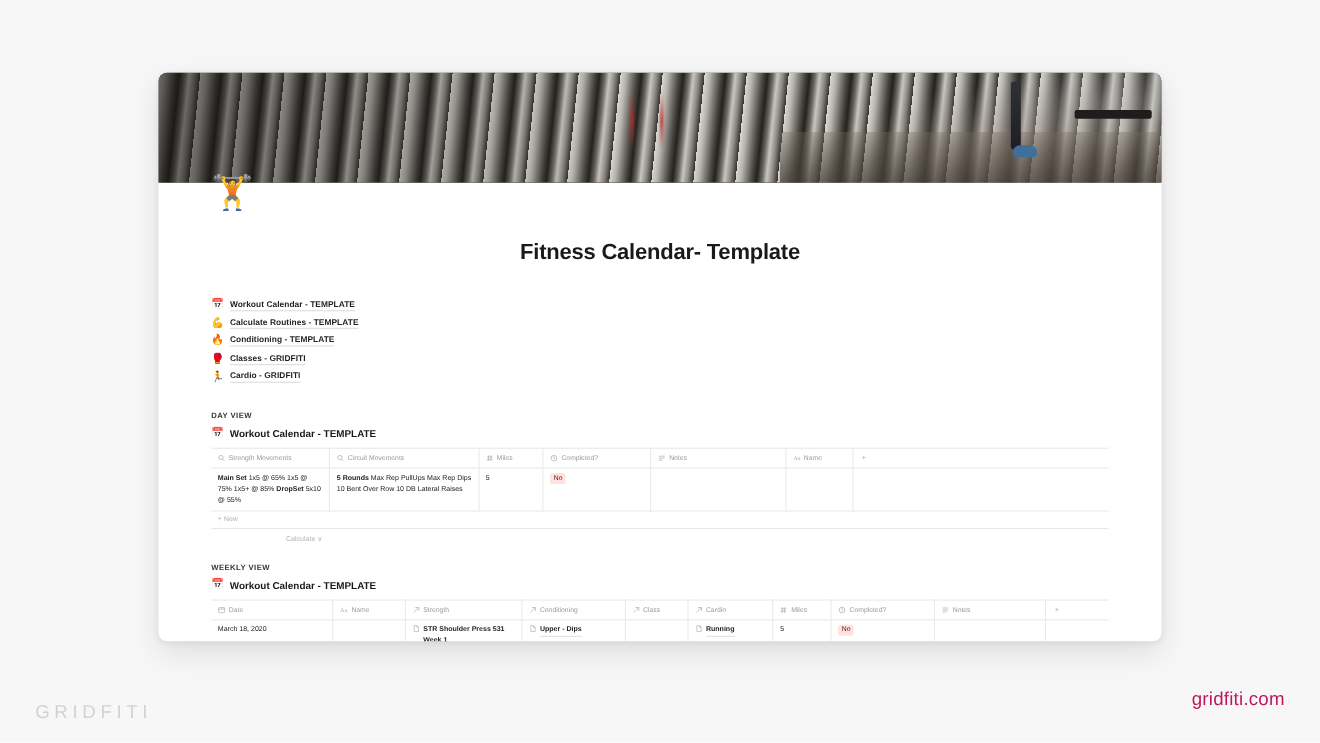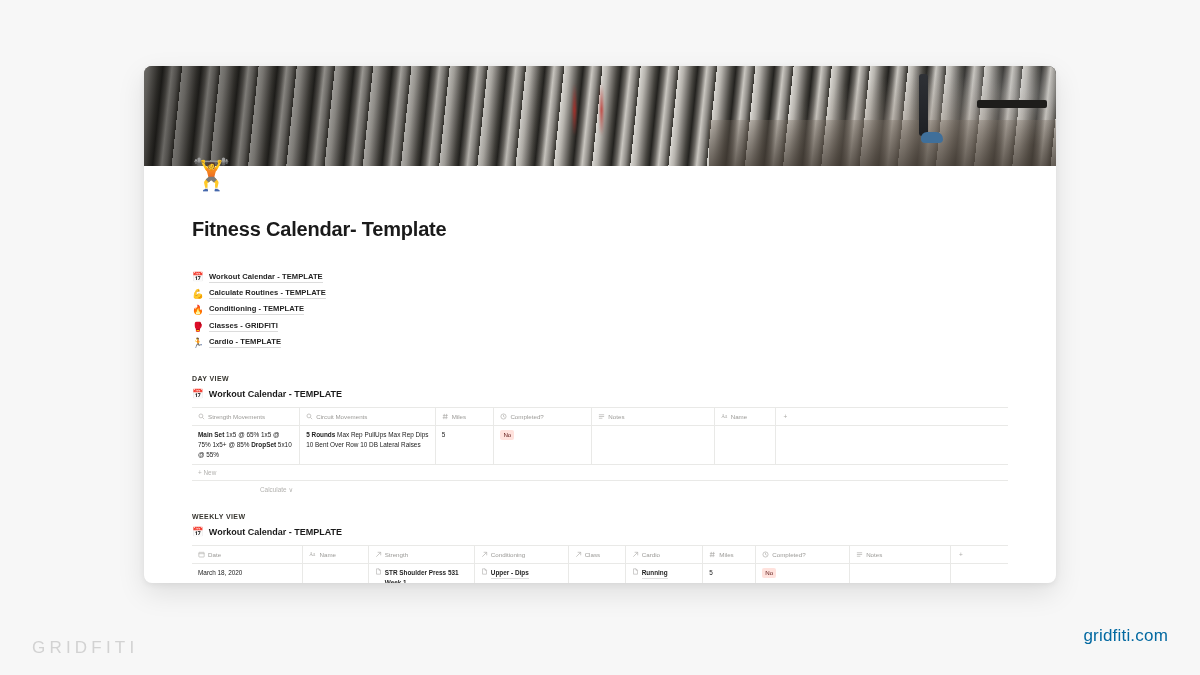--- a/index.html
+++ b/index.html
@@ -109,20 +109,21 @@
   .page-body {
     padding: 52px 48px 0 48px;
   }
 
   .page-title {
     font-size: 20px;
     font-weight: bold;
     color: #1a1a1a;
     letter-spacing: -0.2px;
     margin-bottom: 28px;
+    text-align: center;
   }
 
   
   .link-list { margin-bottom: 24px; }
   .link-row {
     display: flex;
     align-items: center;
     gap: 6px;
     height: 16.4px;
     cursor: pointer;
@@ -262,21 +263,21 @@
     font-size: 17px;
     letter-spacing: 4.2px;
     color: #d2d2d2;
     font-weight: normal;
   }
   .brand-right {
     position: absolute;
     right: 32px;
     top: 626px;
     font-size: 17px;
-    color: #0369a1;
+    color: #be185d;
     letter-spacing: 0.2px;
   }
 </style>
 </head>
 <body>
 
 <div class="notion-card">
 
   <div class="cover">
     <div class="cover-photo"></div>
@@ -312,21 +313,21 @@
         <span class="link-text">Conditioning - TEMPLATE</span>
       </div>
 
       <div class="link-row">
         <span class="link-emoji">🥊</span>
         <span class="link-text">Classes - GRIDFITI</span>
       </div>
 
       <div class="link-row">
         <span class="link-emoji">🏃</span>
-        <span class="link-text">Cardio - TEMPLATE</span>
+        <span class="link-text">Cardio - GRIDFITI</span>
       </div>
 
     </div>
 
     <div class="section-label">DAY VIEW</div>
 
     <div class="db-title">
       <span class="db-title-emoji">📅</span>
       <span class="db-title-text">Workout Calendar - TEMPLATE</span>
     </div>

